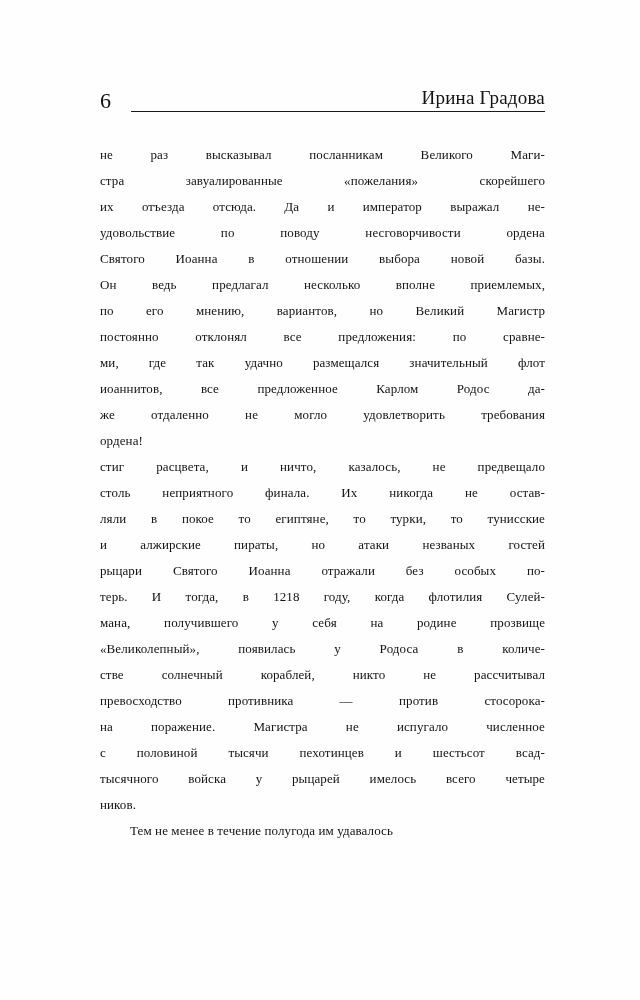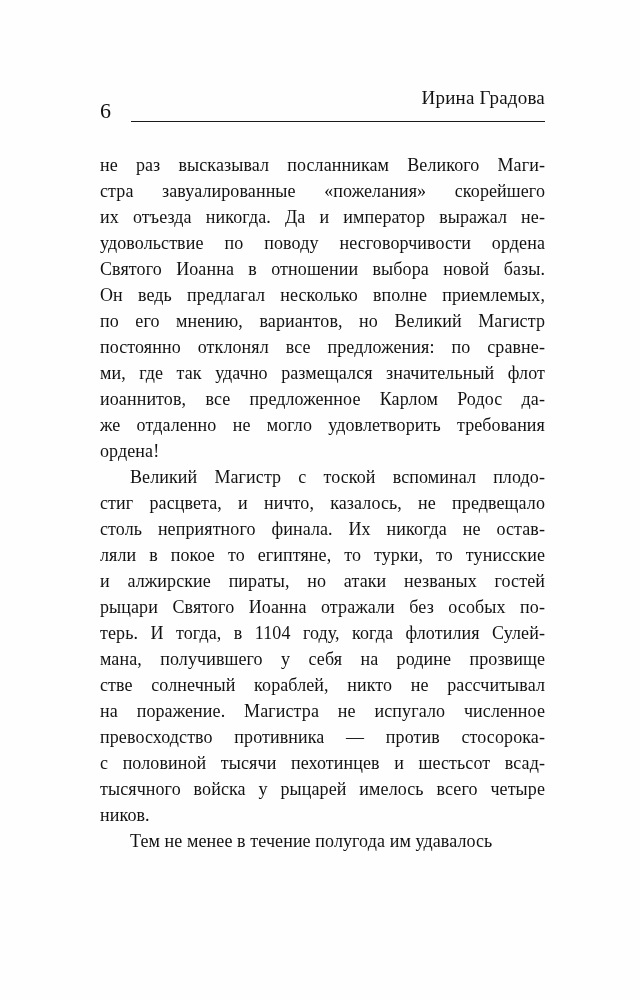--- a/index.html
+++ b/index.html
@@ -26,30 +26,30 @@
     font-size: 22px;
     line-height: 1;
     padding-right: 20px;
     padding-bottom: 0px;
   }
   .header-right {
     flex: 1;
     border-bottom: 1.5px solid #1a1a1a;
     display: flex;
     justify-content: flex-end;
-    padding-bottom: 12px;
+    padding-bottom: 2px;
   }
   .running-title {
     font-size: 19px;
     line-height: 1.1;
     letter-spacing: 0.2px;
   }
   .body-text {
     margin: 30px 95px 0 100px;
-    font-size: 18px;
+    font-size: 13px;
     line-height: 26px;
   }
   .paragraph {
     margin: 0;
   }
   .line {
     text-align: justify;
     text-align-last: justify;
     letter-spacing: 0.1px;
   }
@@ -68,43 +68,43 @@
     <div class="page-number">6</div>
     <div class="header-right">
       <div class="running-title">Ирина Градова</div>
     </div>
   </div>
 
   <div class="body-text">
       <div class="paragraph">
         <div class="line">не раз высказывал посланникам Великого Маги-</div>
         <div class="line">стра завуалированные «пожелания» скорейшего</div>
-        <div class="line">их отъезда никогда. Да и император выражал не-</div>
+        <div class="line">их отъезда отсюда. Да и император выражал не-</div>
         <div class="line">удовольствие по поводу несговорчивости ордена</div>
         <div class="line">Святого Иоанна в отношении выбора новой базы.</div>
         <div class="line">Он ведь предлагал несколько вполне приемлемых,</div>
         <div class="line">по его мнению, вариантов, но Великий Магистр</div>
         <div class="line">постоянно отклонял все предложения: по сравне-</div>
         <div class="line">ми, где так удачно размещался значительный флот</div>
         <div class="line">иоаннитов, все предложенное Карлом Родос да-</div>
         <div class="line">же отдаленно не могло удовлетворить требования</div>
         <div class="line last">ордена!</div>
       </div>
       <div class="paragraph">
-        <div class="line indent">Великий Магистр с тоской вспоминал плодо-</div>
         <div class="line">стиг расцвета, и ничто, казалось, не предвещало</div>
         <div class="line">столь неприятного финала. Их никогда не остав-</div>
         <div class="line">ляли в покое то египтяне, то турки, то тунисские</div>
         <div class="line">и алжирские пираты, но атаки незваных гостей</div>
         <div class="line">рыцари Святого Иоанна отражали без особых по-</div>
-        <div class="line">терь. И тогда, в 1104 году, когда флотилия Сулей-</div>
+        <div class="line">терь. И тогда, в 1218 году, когда флотилия Сулей-</div>
         <div class="line">мана, получившего у себя на родине прозвище</div>
+        <div class="line">«Великолепный», появилась у Родоса в количе-</div>
         <div class="line">стве солнечный кораблей, никто не рассчитывал</div>
+        <div class="line">превосходство противника — против стосорока-</div>
         <div class="line">на поражение. Магистра не испугало численное</div>
-        <div class="line">превосходство противника — против стосорока-</div>
         <div class="line">с половиной тысячи пехотинцев и шестьсот всад-</div>
         <div class="line">тысячного войска у рыцарей имелось всего четыре</div>
         <div class="line last">ников.</div>
       </div>
       <div class="paragraph">
         <div class="line last indent">Тем не менее в течение полугода им удавалось</div>
       </div>
     </div>
 </div>
 

